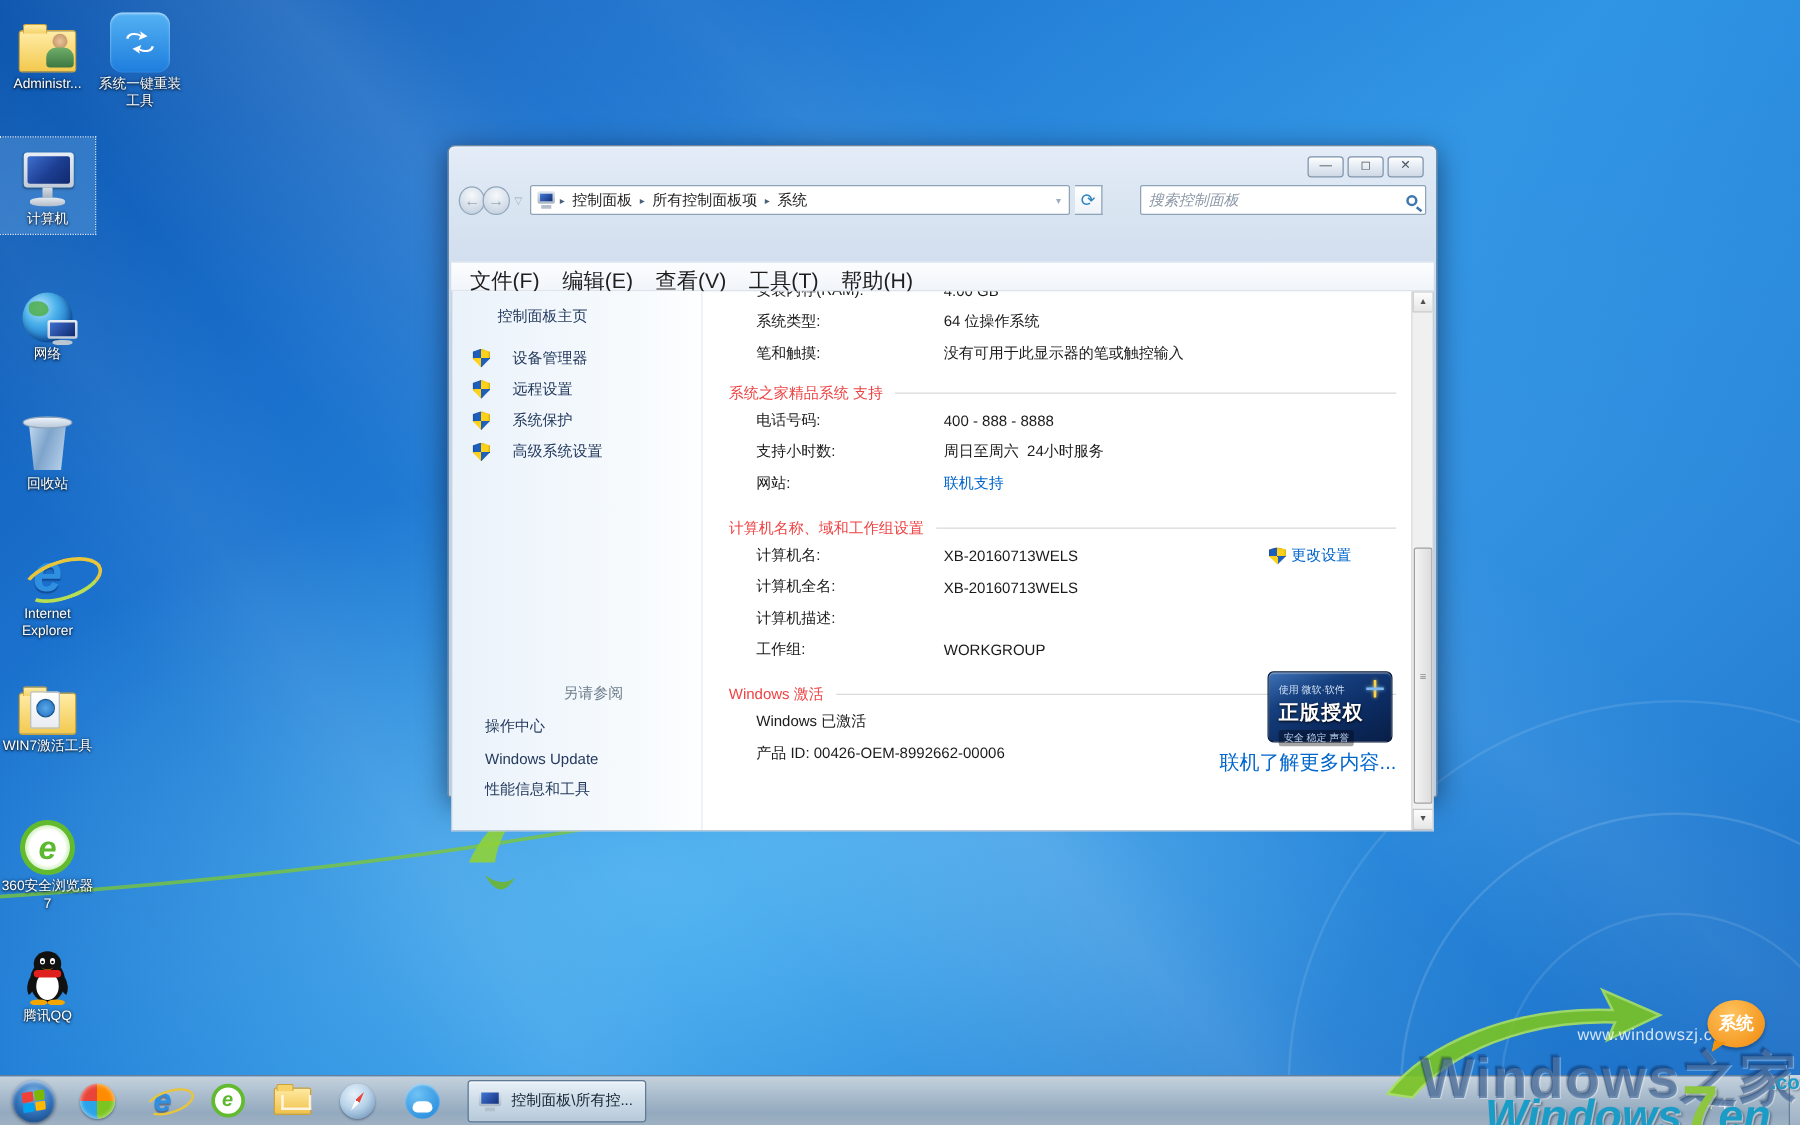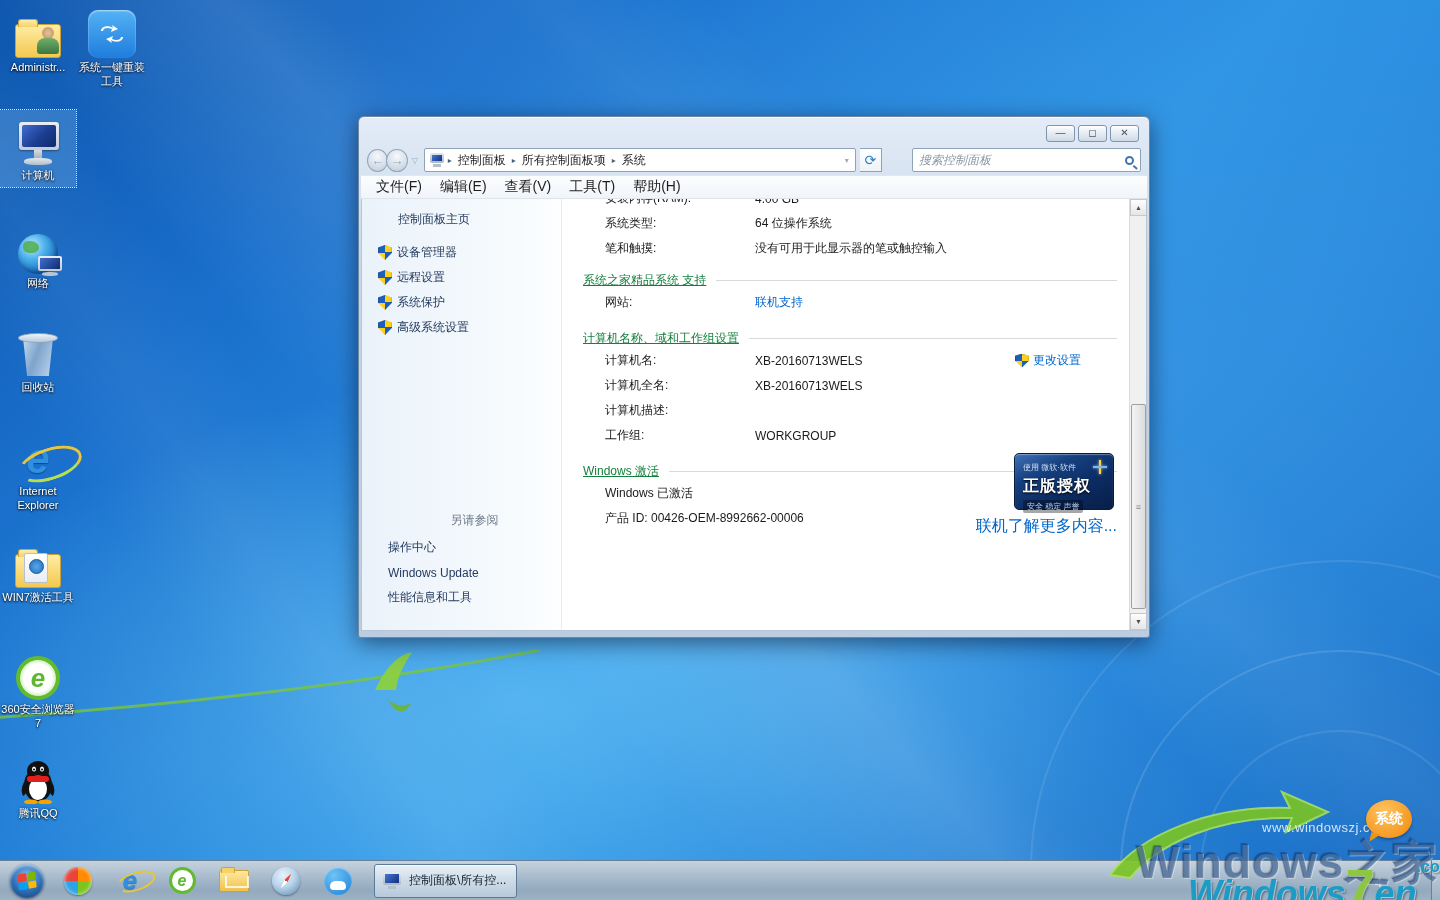--- a/index.html
+++ b/index.html
@@ -94,44 +94,44 @@
   .csep { font-size:8px; color:#47617d; padding:0 1px; }
   .addr-spring { flex:1; }
   .refbtn { width:24px; height:24px; border:1px solid #8fa3b8; border-left:none; background:linear-gradient(#fff,#eef3f8); display:flex; align-items:center; justify-content:center; color:#2a7fbf; font-size:14px; cursor:pointer; }
   .searchwrap { margin-left:26px; flex:0 0 229px; height:24px; background:#fff; border:1px solid #8fa3b8; border-radius:2px; display:flex; align-items:center; padding:0 6px; }
   .searchwrap input { flex:1; border:none; outline:none; font-size:12px; font-style:italic; color:#6b7886; font-family:inherit; }
   .searchwrap input::placeholder { color:#8b98a6; font-style:italic; }
   .mag { width:9px; height:9px; border:2px solid #3f76b0; border-radius:50%; position:relative; flex:0 0 9px; }
   .mag::after { content:""; position:absolute; left:7px; top:7px; width:5px; height:2px; background:#3f76b0; transform:rotate(40deg); transform-origin:0 0; }
 
   .menubar { height:24px; background:linear-gradient(#fcfdfe,#f1f5fa); border-top:1px solid #dfe7f0; border-bottom:1px solid #dde4ec;
-    display:flex; align-items:center; padding:0 6px; font-size:14px; color:#1e1e1e; }
+    display:flex; padding:0 6px; font-size:17px; color:#1e1e1e;margin-top:34px; }
   .menubar .mitem { padding:3px 9px; cursor:pointer; }
 
   .contentwrap { position:relative; height:432px; background:#fff; display:flex; overflow:hidden; border:1px solid #b7c6d6; border-top:none; }
 
   
   .side { position:relative; flex:0 0 200px; background:linear-gradient(to right,#eaf2fa,#f6fafd 70%,#fdfeff); border-right:1px solid #e3ebf3; font-size:12px; }
   .side .homelink { padding:12px 0 0 36px; color:#243a5e; cursor:pointer; }
   .side .tasks { margin-top:12px; }
-  .srow { display:flex; align-items:center; height:25px; padding-left:16px; gap:5px; color:#243a5e; cursor:pointer; }
+  .srow { display:flex; align-items:center; height:25px; padding-left:16px; gap:18px; color:#243a5e; cursor:pointer; }
   .shield { width:14px; height:15px; flex:0 0 14px;
     background:conic-gradient(from 0deg at 50% 50%, #ffd11a 0 25%, #1e5fba 25% 50%, #ffd11a 50% 75%, #1e5fba 75% 100%);
     clip-path:polygon(50% 0,100% 16%,100% 52%,50% 100%,0 52%,0 16%); box-shadow:inset 0 0 2px rgba(0,0,0,.5); }
   .side-bottom { position:absolute; left:0; right:0; bottom:20px; }
   .side-bottom .hdr { padding:0 0 6px 26px; color:#6f7d8c;text-align:center; }
   .side-bottom .link { height:25px; display:flex; align-items:center; padding-left:26px; color:#243a5e; cursor:pointer; }
 
   
   .main { position:relative; flex:1; padding:0 0 0 21px; font-size:12px; color:#1a1a1a; overflow:hidden; }
   .row { display:flex; align-items:center; height:25px; padding-left:22px; }
   .row.first { margin-top:-13px; }
   .row .rl { flex:0 0 150px; }
   .row .rv { white-space:pre; }
-  .sechdr { display:flex; align-items:center; height:20px; margin-top:9px; color:#15803d;text-decoration:underline; }
+  .sechdr { display:flex; align-items:center; height:20px; margin-top:9px; color:#ef4444; }
   .sechdr .rule { flex:1; border-top:1px solid #d9d9d9; margin:0 12px 0 10px; }
   a.lnk { color:#0066cc; text-decoration:none; cursor:pointer; }
   .chgset { position:absolute; right:48px; display:flex; align-items:center; gap:4px; }
   .chgset .shield { width:13px; height:14px; }
   .act-sec { position:relative; }
   .badge { position:absolute; right:15px; top:-8px; width:100px; height:57px; border-radius:5px;
     background:linear-gradient(155deg,#3f72b8 0%,#16407f 30%,#0c2c63 62%,#081f47 100%);
     border:1px solid #0a1c3c; box-shadow:inset 0 1px 1px rgba(255,255,255,.35); color:#cfe0f5; padding:6px 6px 0 8px; }
   .badge .b1 { font-size:8px; display:flex; align-items:center; gap:3px; }
   .badge .b1 .star { position:relative; width:14px; height:14px; margin-left:auto; }
@@ -405,20 +405,28 @@
         <div class="row">
           <span class="rl">笔和触摸:</span>
           <span class="rv">没有可用于此显示器的笔或触控输入</span>
         </div>
 
         <div class="sechdr">
           <span>系统之家精品系统 支持</span>
           <span class="rule"></span>
         </div>
         <div class="row">
+          <span class="rl">电话号码:</span>
+          <span class="rv">400 - 888 - 8888</span>
+        </div>
+        <div class="row">
+          <span class="rl">支持小时数:</span>
+          <span class="rv">周日至周六  24小时服务</span>
+        </div>
+        <div class="row">
           <span class="rl">网站:</span>
           <a class="lnk">联机支持</a>
         </div>
 
         <div class="sechdr" style="margin-top:13px;">
           <span>计算机名称、域和工作组设置</span>
           <span class="rule"></span>
         </div>
         <div class="row" style="position:relative;">
           <span class="rl">计算机名:</span>

